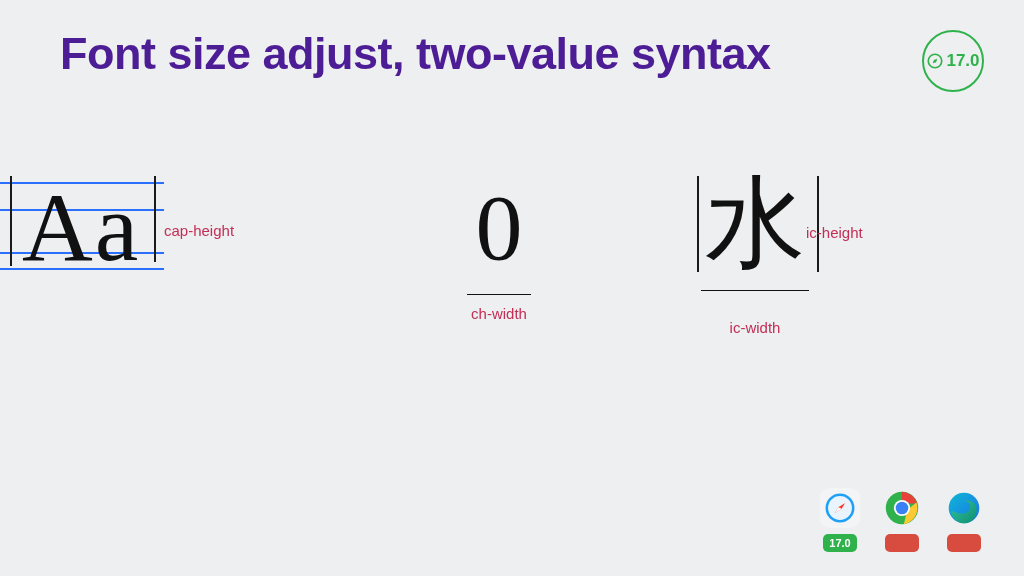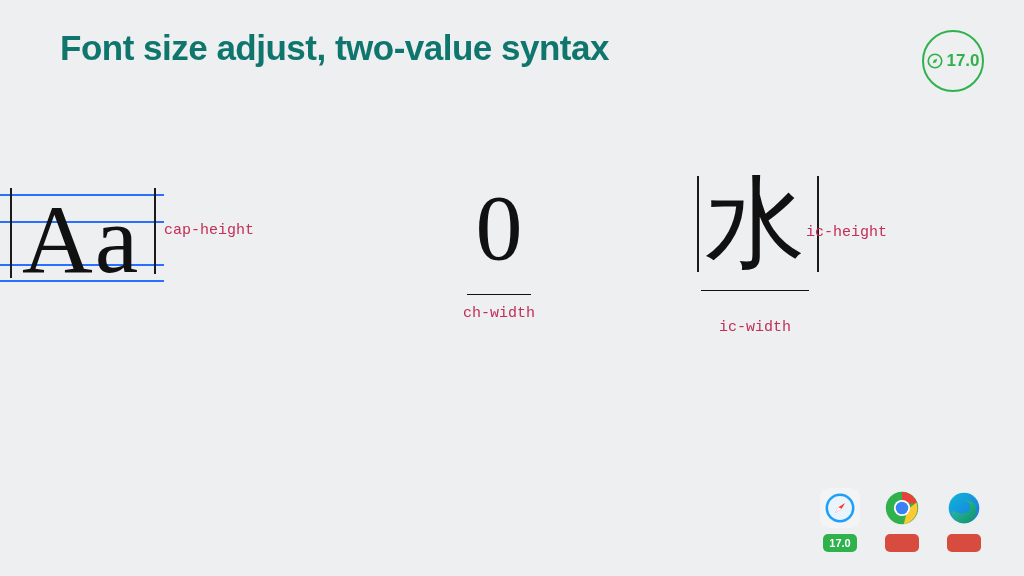--- a/index.html
+++ b/index.html
@@ -8,23 +8,23 @@
     height: 576px;
     background: #eeeff0;
     font-family: -apple-system, "SF Pro Display", "Helvetica Neue", Arial, sans-serif;
     position: relative;
     overflow: hidden;
   }
   .title {
     position: absolute;
     top: 28px;
     left: 60px;
-    font-size: 35px;
+    font-size: 45px;
     font-weight: 700;
-    color: #0f766e;
+    color: #4c1d95;
     letter-spacing: -0.5px;
   }
   .badge {
     position: absolute;
     top: 30px;
     right: 40px;
     width: 62px;
     height: 62px;
     border: 2.5px solid #2fb24c;
     border-radius: 50%;
@@ -45,37 +45,36 @@
     height: 200px;
   }
   .group {
     position: absolute;
     display: flex;
     flex-direction: column;
     align-items: center;
   }
   .annot {
     color: #c22e56;
-    font-family: Liberation Mono, monospace;
+    font-family: Liberation Sans, sans-serif;
     font-size: 15px;
     position: absolute;
     white-space: nowrap;
   }
   
   .aa-wrap {
     left: 164px;
     top: 0;
     width: 164px;
     height: 120px;
   }
   .aa-box {
     position: relative;
     width: 164px;
     height: 110px;
-    margin-top: 12px;
   }
   .aa-glyph {
     font-family: "Didot", "Bodoni MT", "Georgia", serif;
     font-size: 98px;
     line-height: 1;
     color: #111;
     position: absolute;
     left: 22px;
     top: -2px;
     letter-spacing: 2px;

